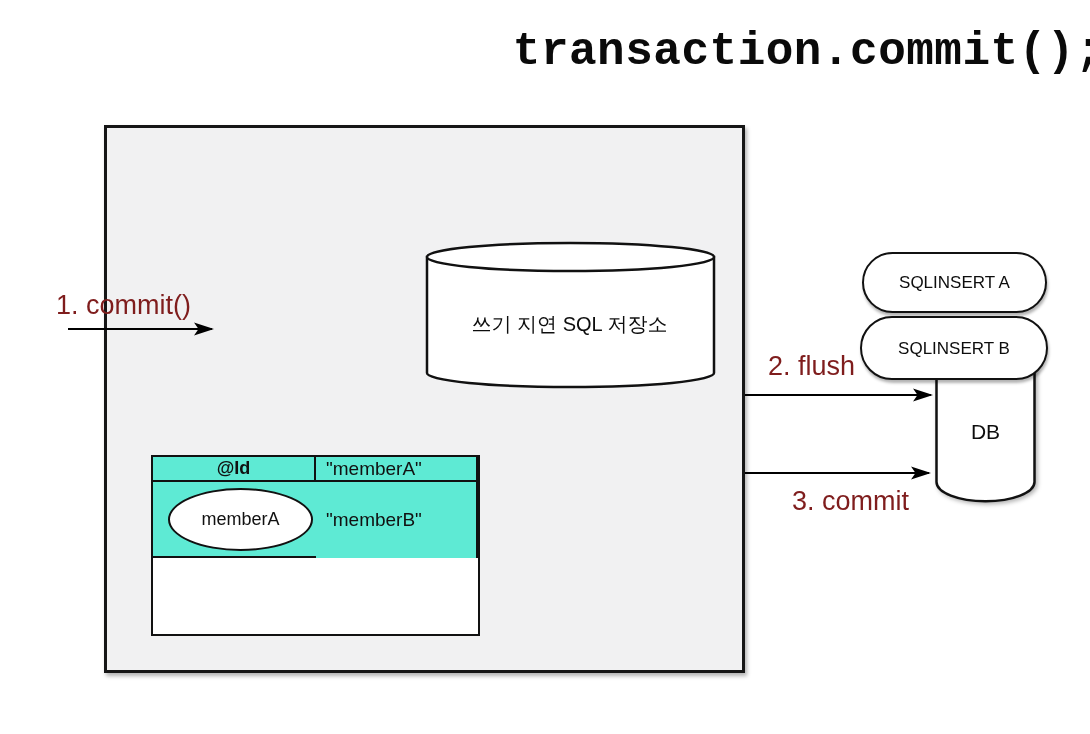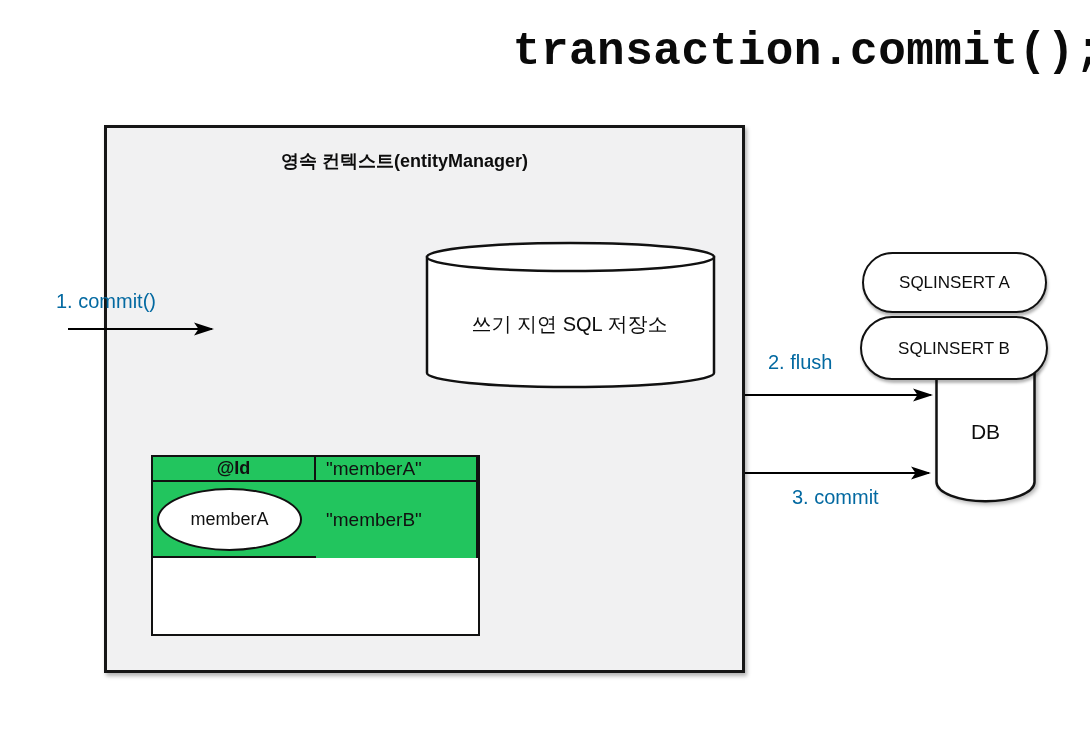--- a/index.html
+++ b/index.html
@@ -43,26 +43,26 @@
     display:flex;align-items:center;justify-content:center;
     font-size:17px;color:#0d0d0d;
   }
 
   
   #cache-table{
     left:44px;top:327px;width:329px;height:181px;box-sizing:border-box;
     background:#ffffff;border:2.5px solid #111;
     display:grid;grid-template-columns:163px 1fr;grid-template-rows:25px 76px 1fr;
   }
-  .cell{box-sizing:border-box;display:flex;align-items:center;background:#22c55e;}
+  .cell{box-sizing:border-box;display:flex;align-items:center;background:#5eead4;}
   .cell.col1{border-right:2px solid #111;}
   .cell.hdr{justify-content:center;font-weight:bold;font-size:18px;border-bottom:2px solid #111;}
   .cell.body{font-size:19px;padding-left:10px;border-bottom:2px solid #111;}
   .cell.last{border-bottom:none;}
-  .cell.ecell{justify-content:flex-start;padding-left:4px;}
+  .cell.ecell{justify-content:center;padding-left:12px;}
   .ellipse{
     width:145px;height:63px;border:2px solid #111;border-radius:50%;
     display:flex;align-items:center;justify-content:center;
     font-size:18px;background:#fff;box-sizing:border-box;
   }
 
   
   .pill{
     box-sizing:border-box;background:#ffffff;border:2.5px solid #111;border-radius:32px;
     display:flex;flex-direction:row;align-items:center;justify-content:center;
@@ -71,36 +71,35 @@
   }
   #pill-a{left:862px;top:252px;width:185px;height:61px;}
   #pill-b{left:860px;top:316px;width:188px;height:64px;}
   #db-cyl{left:935px;top:362px;width:101px;height:145px;filter:drop-shadow(2px 2px 2px rgba(0,0,0,0.30));}
   #db-label{
     left:0;top:0;width:100%;height:100%;display:flex;align-items:center;justify-content:center;
     font-size:21px;color:#0d0d0d;padding-bottom:6px;box-sizing:border-box;
   }
 
   
-  .flow-label{font-size:20px;color:#0369a1;white-space:nowrap;}
+  .flow-label{font-size:27px;color:#7f1d1d;white-space:nowrap;}
   #lbl-commit-call{left:56px;top:290px;}
   #lbl-flush{left:768px;top:351px;}
   #lbl-commit{left:792px;top:486px;}
 
   #arrows{left:0;top:0;width:1090px;height:734px;pointer-events:none;}
 </style>
 </head>
 <body>
 
 <div id="stage">
 
   <div id="title" class="abs">transaction.commit();</div>
 
   <div id="pc-box" class="abs">
-    <div id="pc-label" class="abs">영속 컨텍스트(entityManager)</div>
 
     <div id="wb-cyl" class="abs">
       <svg width="291" height="163" viewBox="0 0 291 163">
         <path d="M 2,17 L 2,133 A 143.5,14 0 0 0 289,133 L 289,17 Z" fill="#ffffff" stroke="#111" stroke-width="2.5"></path>
         <ellipse cx="145.5" cy="17" rx="143.5" ry="14" fill="#ffffff" stroke="#111" stroke-width="2.5"></ellipse>
       </svg>
       <div id="wb-label" class="abs">쓰기 지연 SQL 저장소</div>
     </div>
 
 

